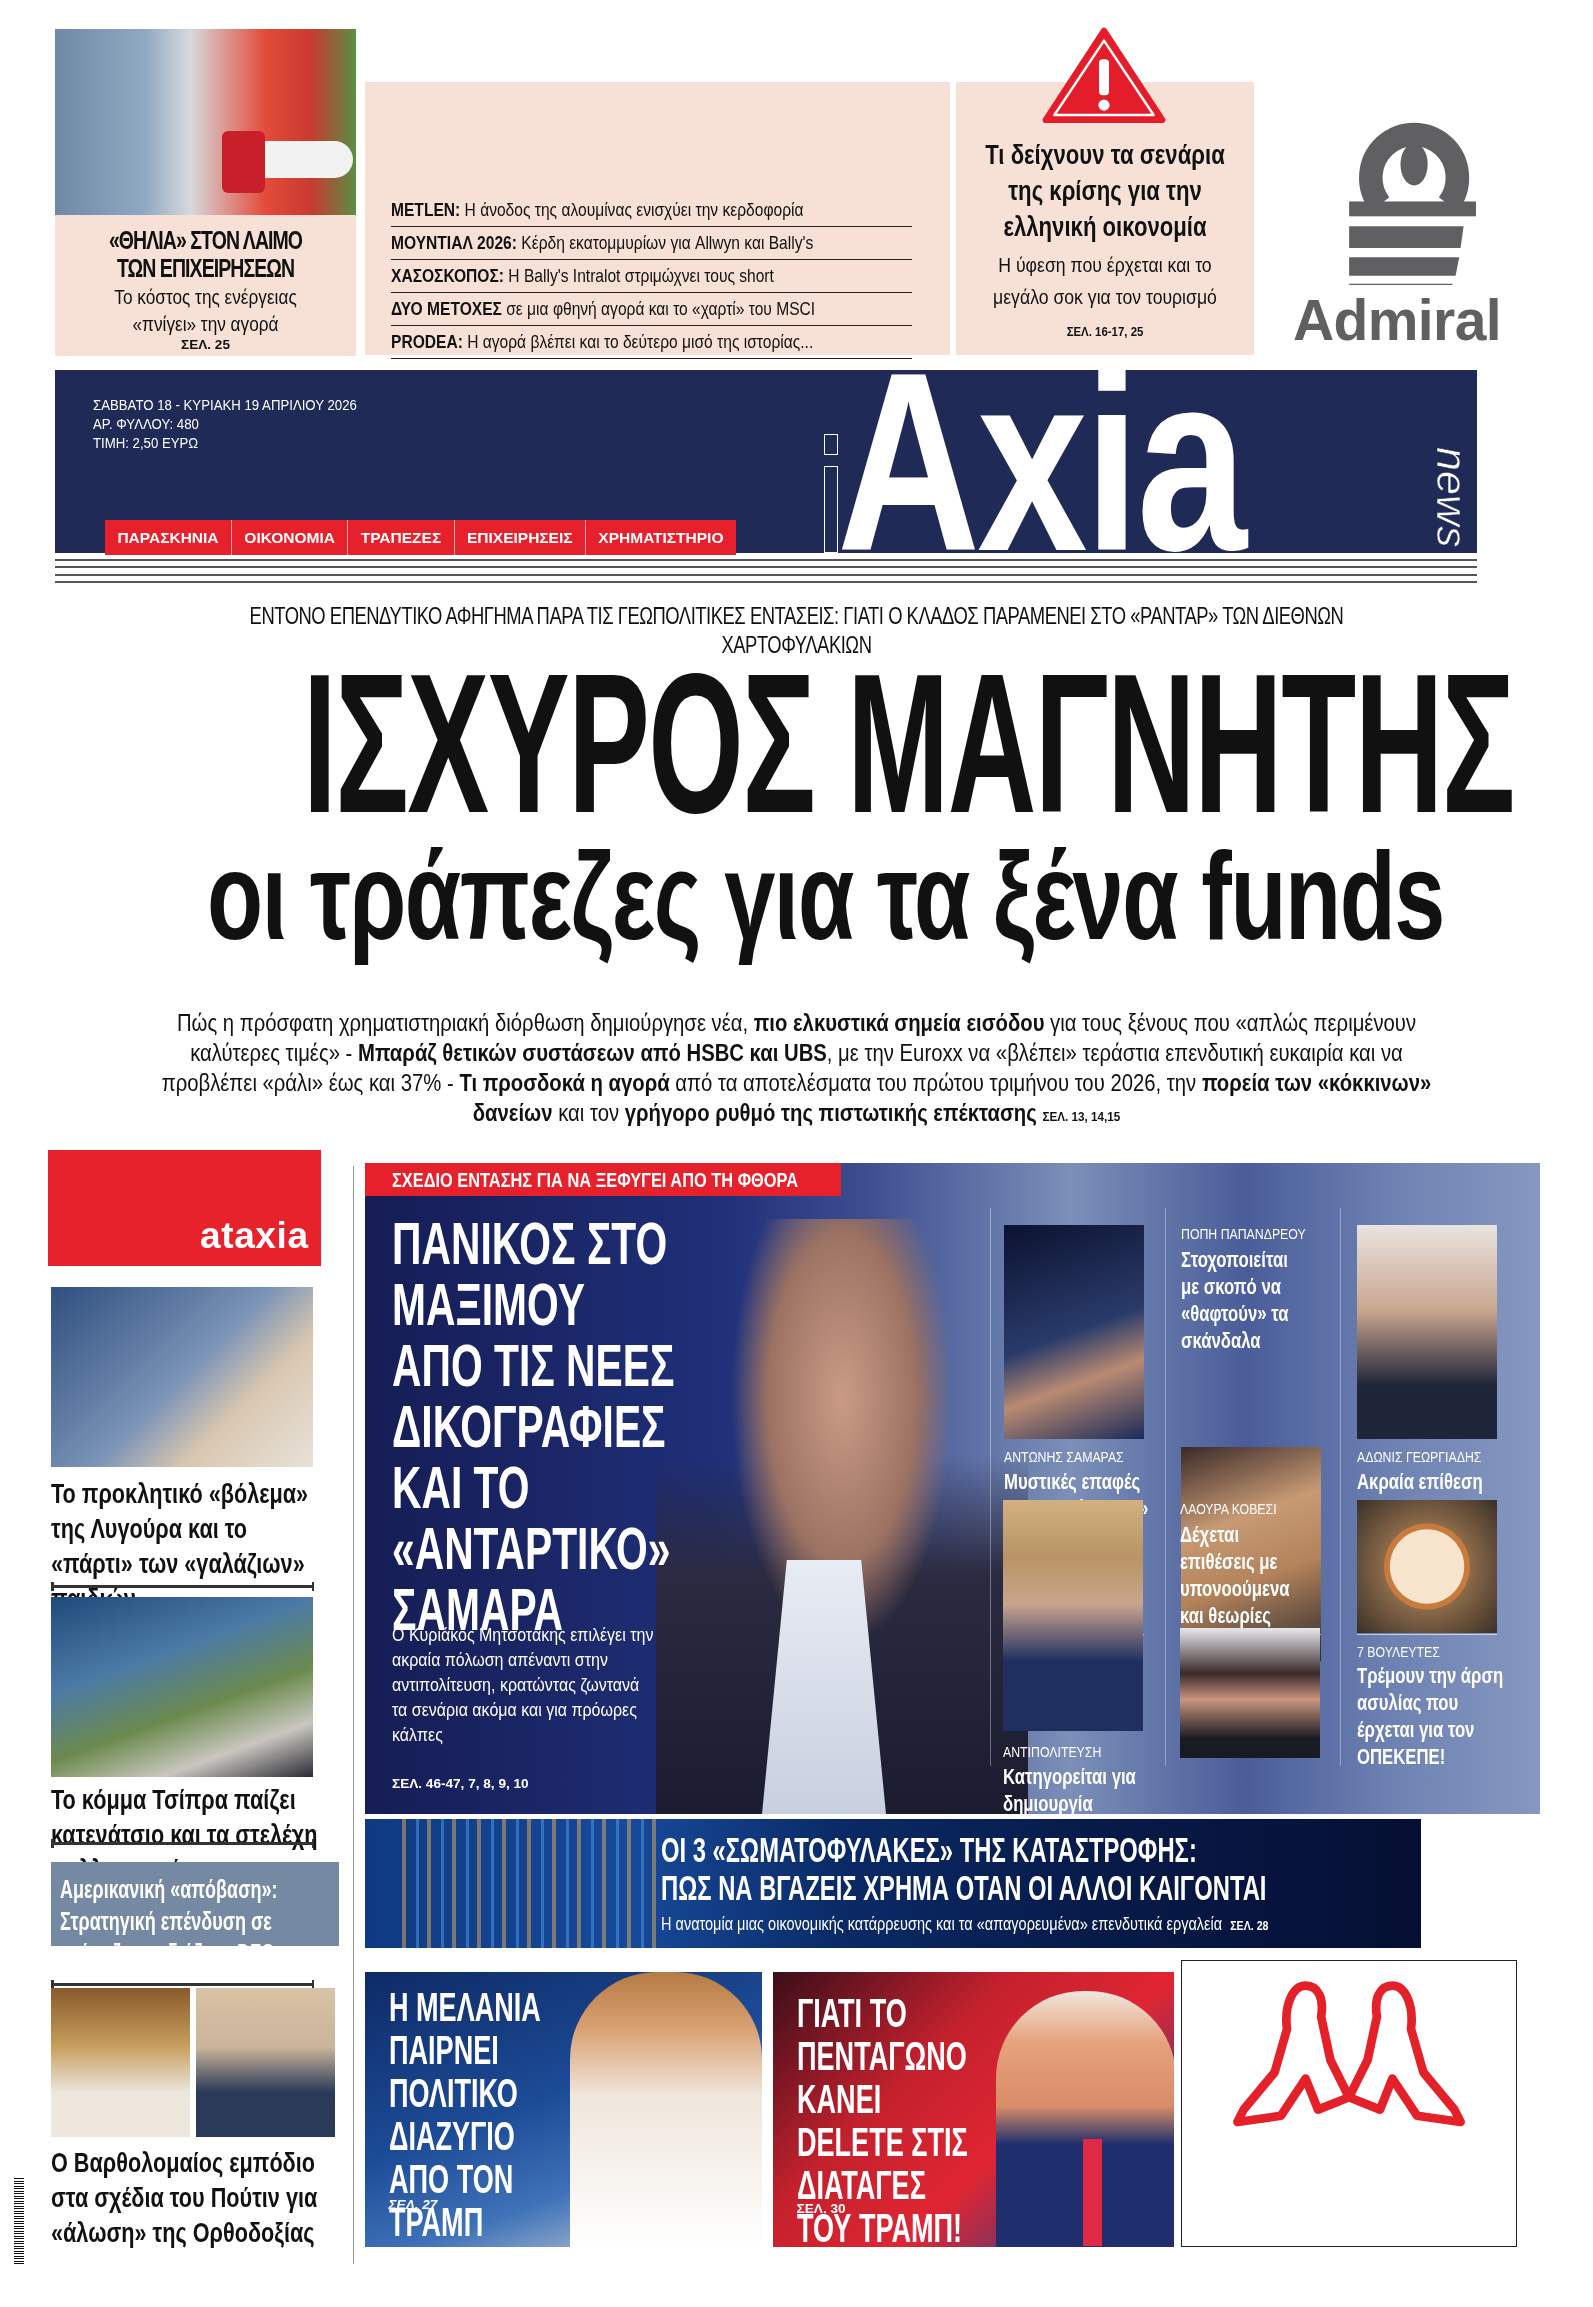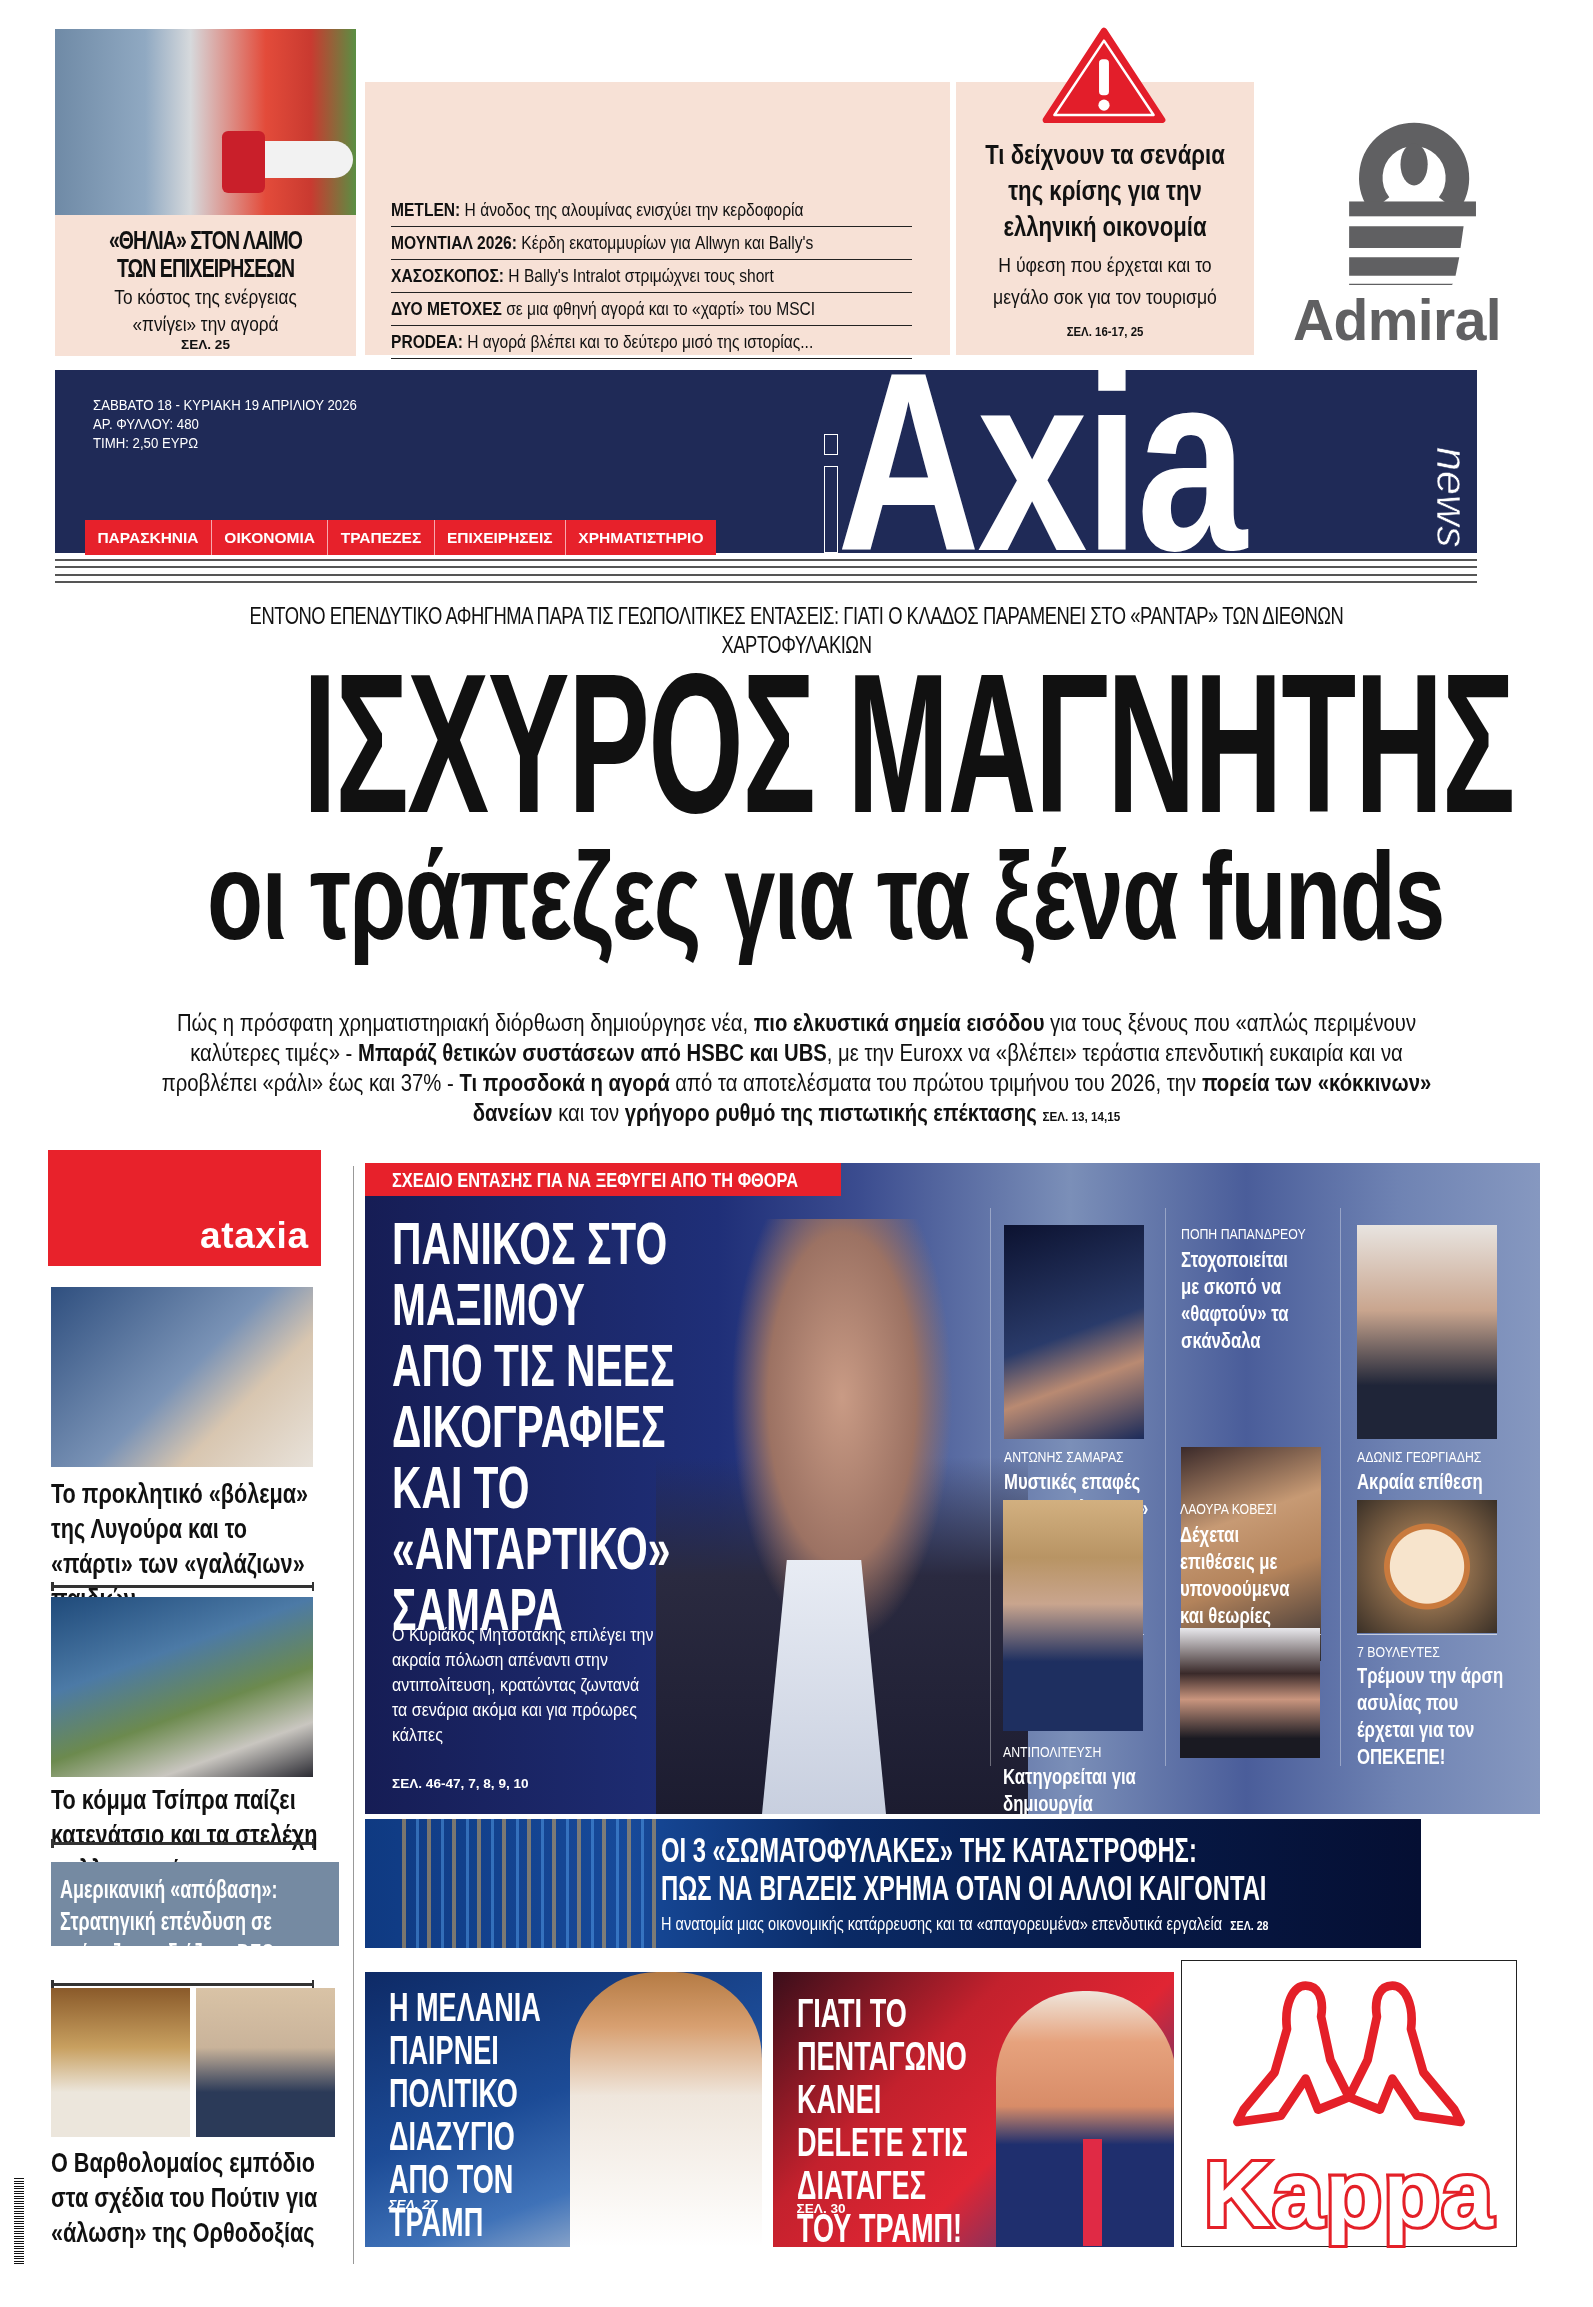--- a/index.html
+++ b/index.html
@@ -32,21 +32,21 @@
   .warn .title { position:absolute; left:0; width:298px; top:55px; text-align:center; font-weight:bold; font-size:27px; line-height:36px; transform:scaleX(0.82); transform-origin:center top; }
   .warn .sub { position:absolute; left:0; width:298px; top:167px; text-align:center; font-size:21px; line-height:32px; transform:scaleX(0.84); transform-origin:center top; }
   .warn .sub b { font-size:13.6px; }
 
   .admiral { left: 1293px; top: 87px; width: 236px; height: 260px; }
   .admiral .word { position:absolute; left:0; top:200px; font-size:57px; font-weight:bold; color:#606062; letter-spacing:-0.6px; }
 
   
   .mast { left: 55px; top: 370px; width: 1422px; height: 183px; background: #1f2a57; }
   .mast .meta { position:absolute; left:38px; top:25px; color:#fff; font-size:15px; line-height:19px; transform:scaleX(0.88); transform-origin:left top; }
-  .mast .nav { position:absolute; left:30px; top:150px; height:35px; display:flex; }
+  .mast .nav { position:absolute; left:50px; top:150px; height:35px; display:flex; }
   .mast .nav .tab { background:#e7212b; color:#fff; font-weight:bold; font-size:15.5px; height:35px; line-height:35px; padding:0 12.4px; border-right:0.6px solid #f7a9ad; white-space:nowrap; }
   .rules { left: 55px; top: 559px; width: 1422px; }
   .rules div { height: 1.9px; background:#555; margin-bottom:5.6px; }
   .logo-i { left: 824px; top: 434px; width: 13.6px; height: 21px; border:1.2px solid #fff; }
   .logo-i2 { left: 824px; top: 466px; width: 13.6px; height: 87px; border:1.2px solid #fff; background:#1f2a57; }
   .logo-axia { left: 837px; top: 363px; height: 198px; color:#fff; font-weight:bold; font-size:254px; line-height:198px; letter-spacing:-3.7px; transform:scaleX(0.78); transform-origin:left top; white-space:nowrap; }
   .logo-news { left: 1476px; top: 447px; color:#fff; font-style:italic; font-size:43px; transform:rotate(90deg); transform-origin:left top; -webkit-text-stroke:0.6px #1f2a57; }
 
   
   .kicker { left: 0; width: 1593px; top: 602px; text-align:center; font-size:23.6px; line-height:28.5px; letter-spacing:-0.6px; transform:scaleX(0.78); transform-origin:center top; font-weight:500; }
@@ -287,15 +287,14 @@
   <div class="tile-h" style="top:20px;width:267px;">ΓΙΑΤΙ ΤΟ ΠΕΝΤΑΓΩΝΟ ΚΑΝΕΙ DELETE ΣΤΙΣ ΔΙΑΤΑΓΕΣ ΤΟΥ ΤΡΑΜΠ!</div>
   <div class="tile-p" style="top:229px;">ΣΕΛ. 30</div>
 </div>
 <div class="abs kappa">
   <svg style="position:absolute;left:43px;top:12.4px" width="248" height="174" viewBox="0 0 400 280">
     <g fill="#fff" stroke="#e42028" stroke-width="14" stroke-linejoin="round">
       <path d="M130 20 C150 20 160 40 155 70 L170 140 L200 200 L150 220 L130 170 L90 230 L20 240 L30 220 L80 160 L100 90 C95 50 110 20 130 20 Z"></path>
       <path d="M270 20 C250 20 240 40 245 70 L230 140 L200 200 L250 220 L270 170 L310 230 L380 240 L370 220 L320 160 L300 90 C305 50 290 20 270 20 Z"></path>
     </g>
   </svg>
-  <div class="word">Kappa</div>
 </div>
 
 
 </body></html>

